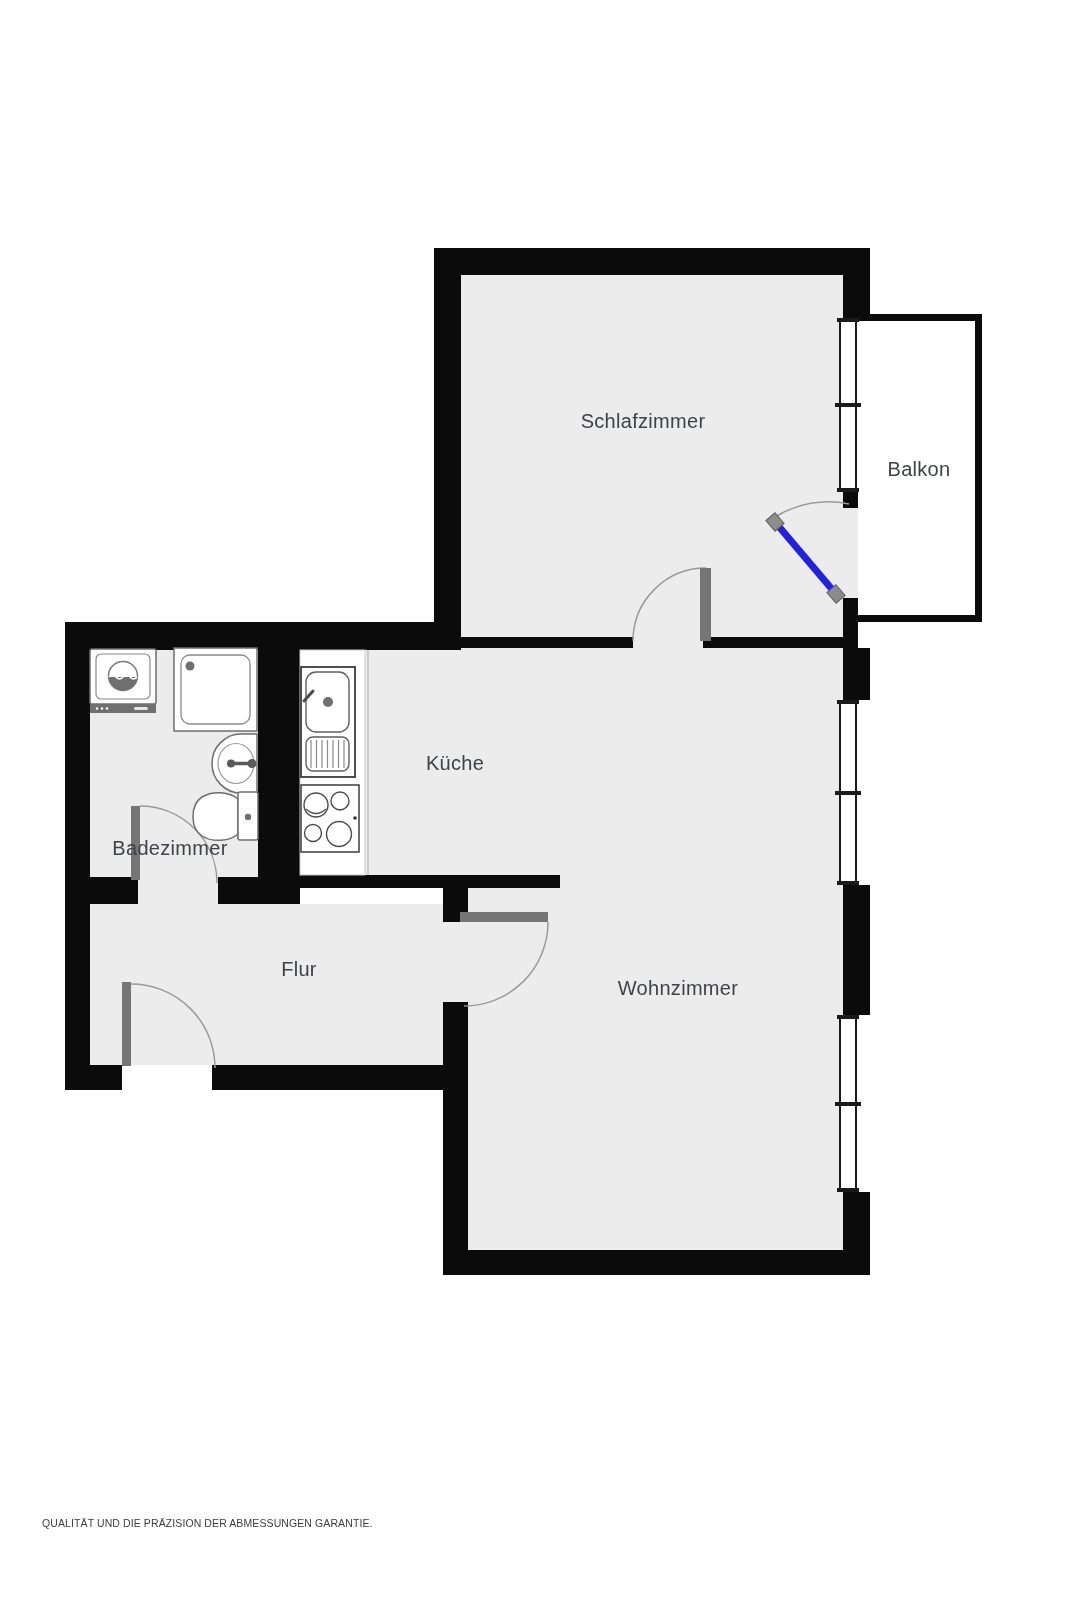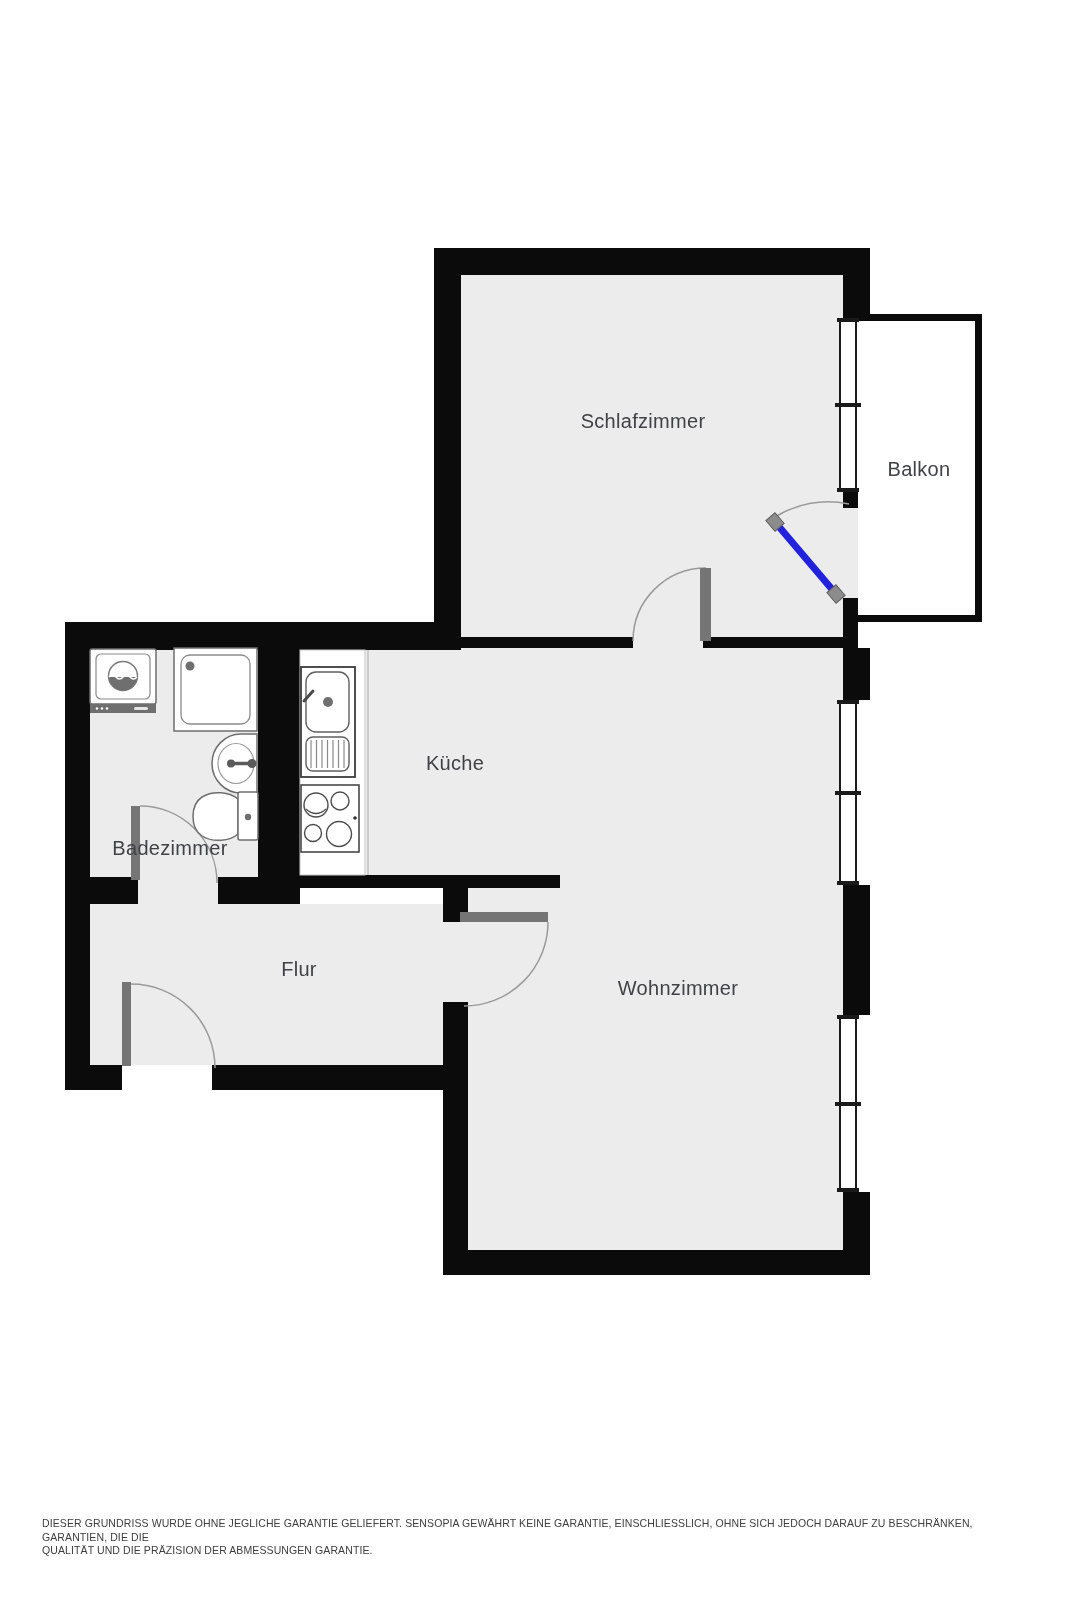--- a/index.html
+++ b/index.html
@@ -193,16 +193,15 @@
     <text x="643" y="428">Schlafzimmer</text>
     <text x="919" y="476">Balkon</text>
     <text x="455" y="770">Küche</text>
     <text x="170" y="855">Badezimmer</text>
     <text x="299" y="976">Flur</text>
     <text x="678" y="995">Wohnzimmer</text>
   </g>
 </svg>
 
   <div class="disclaimer">
-    <span>DIESER GRUNDRISS WURDE OHNE JEGLICHE GARANTIE GELIEFERT. SENSOPIA GEWÄHRT KEINE GARANTIE, EINSCHLIESSLICH, OHNE SICH JEDOCH DARAUF ZU BESCHRÄNKEN, GARANTIEN, DIE DIE</span>
     <span>QUALITÄT UND DIE PRÄZISION DER ABMESSUNGEN GARANTIE.</span>
   </div>
 </div>
 
 </body></html>

